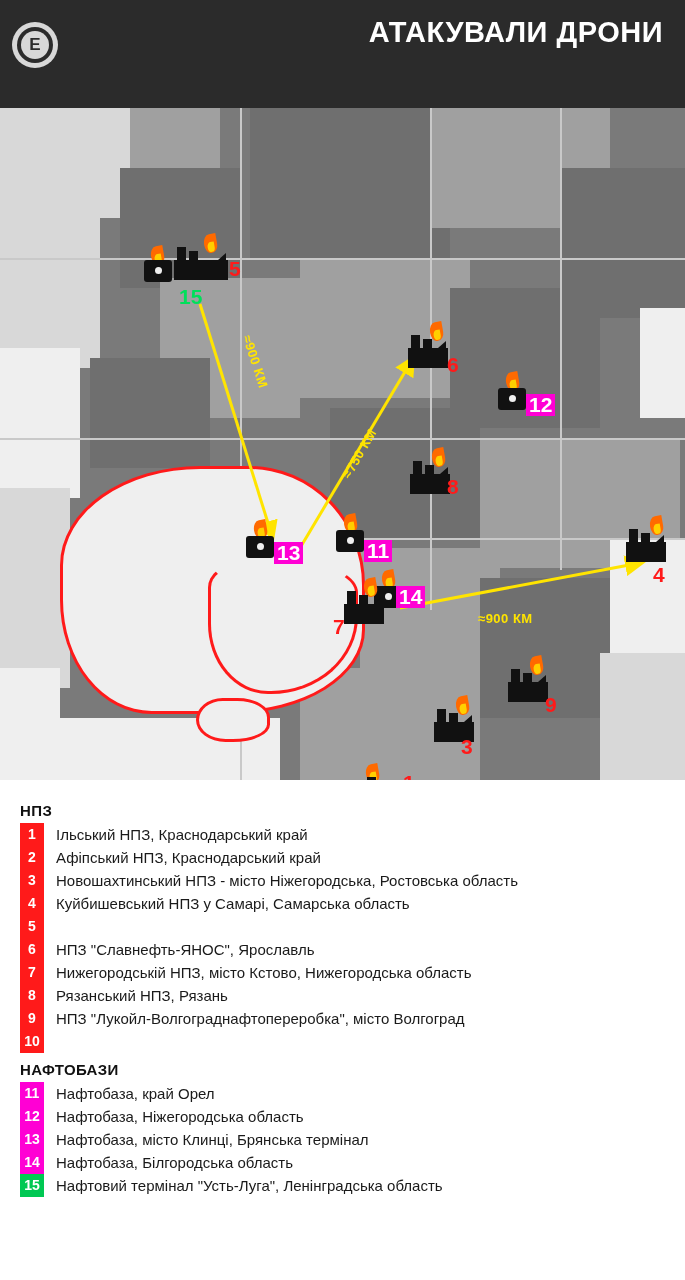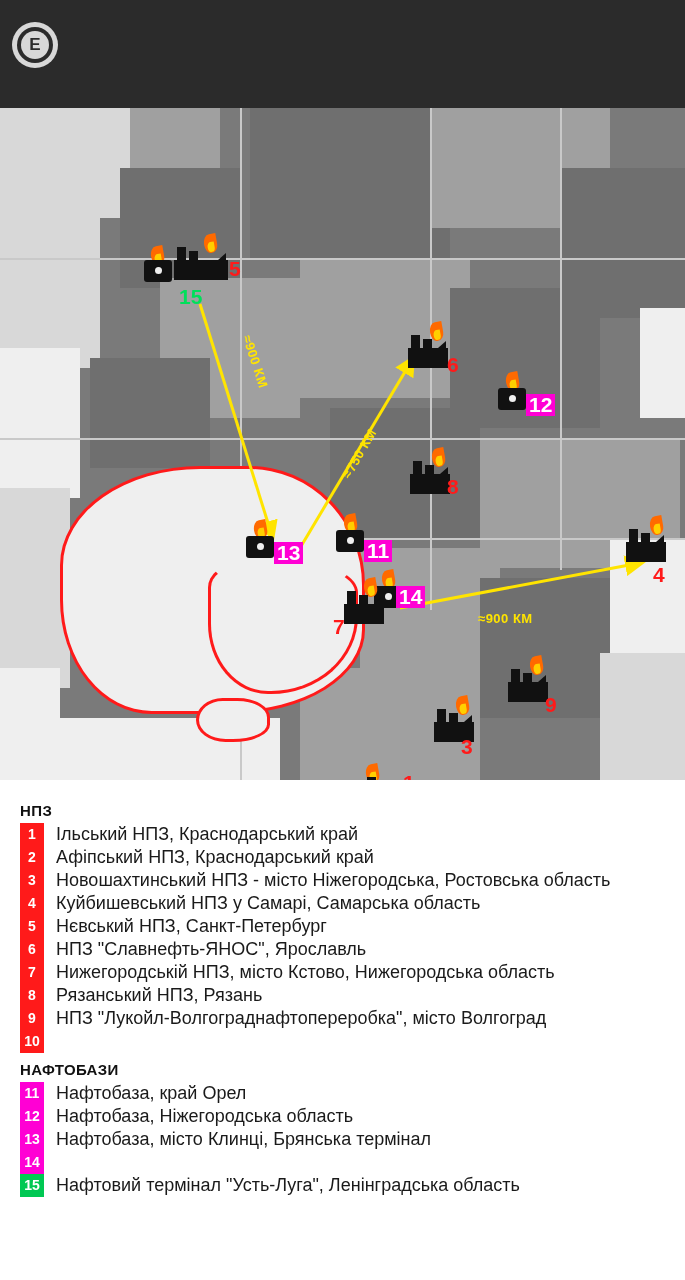--- a/index.html
+++ b/index.html
@@ -255,35 +255,36 @@
     font-weight: bold;
     font-size: 14px;
     margin-left: 20px;
     font-family: "Liberation Sans", sans-serif;
   }
   .legend-badge.red   { background: #ff1a1a; }
   .legend-badge.mag   { background: #ff00d4; }
   .legend-badge.green { background: #00c853; }
   .legend-text {
     margin-left: 12px;
-    font-size: 18px;
+    font-size: 15px;
     color: #1a1a1a;
     font-family: "Liberation Sans", sans-serif;
     white-space: nowrap;
   }
 </style>
 </head>
 <body>
 
 <div class="header">
   <div class="logo">
     <div class="gear"></div>
     <div class="glyph">Е</div>
   </div>
   <div class="title-block">
+    <span class="l2">АТАКУВАЛИ ДРОНИ</span>
   </div>
 </div>
 
 <div class="map">
 
   <div class="map-bg">
 
     <div class="patch pale" style="left:-10px; top:-10px; width:150px; height:120px;"></div>
     <div class="patch pale" style="left:-10px; top:90px;  width:110px; height:170px;"></div>
     <div class="patch white" style="left:-10px; top:240px; width:90px;  height:150px;"></div>
@@ -482,21 +483,20 @@
   <div class="legend-row">
     <div class="legend-badge red">3</div>
     <div class="legend-text">Новошахтинський НПЗ - місто Ніжегородська, Ростовська область</div>
   </div>
   <div class="legend-row">
     <div class="legend-badge red">4</div>
     <div class="legend-text">Куйбишевський НПЗ у Самарі, Самарська область</div>
   </div>
   <div class="legend-row">
     <div class="legend-badge red">5</div>
-    <div class="legend-text">Нєвський НПЗ, Санкт-Петербург</div>
   </div>
   <div class="legend-row">
     <div class="legend-badge red">6</div>
     <div class="legend-text">НПЗ "Славнефть-ЯНОС", Ярославль</div>
   </div>
   <div class="legend-row">
     <div class="legend-badge red">7</div>
     <div class="legend-text">Нижегородській НПЗ, місто Кстово, Нижегородська область</div>
   </div>
   <div class="legend-row">
@@ -519,19 +519,20 @@
   <div class="legend-row">
     <div class="legend-badge mag">12</div>
     <div class="legend-text">Нафтобаза, Ніжегородська область</div>
   </div>
   <div class="legend-row">
     <div class="legend-badge mag">13</div>
     <div class="legend-text">Нафтобаза, місто Клинці, Брянська термінал</div>
   </div>
   <div class="legend-row">
     <div class="legend-badge mag">14</div>
+    <div class="legend-text">Нафтобаза, Білгородська область</div>
   </div>
 
   <div class="legend-row">
     <div class="legend-badge green">15</div>
     <div class="legend-text">Нафтовий термінал "Усть-Луга", Ленінградська область</div>
   </div>
 </div>
 
 </body></html>

